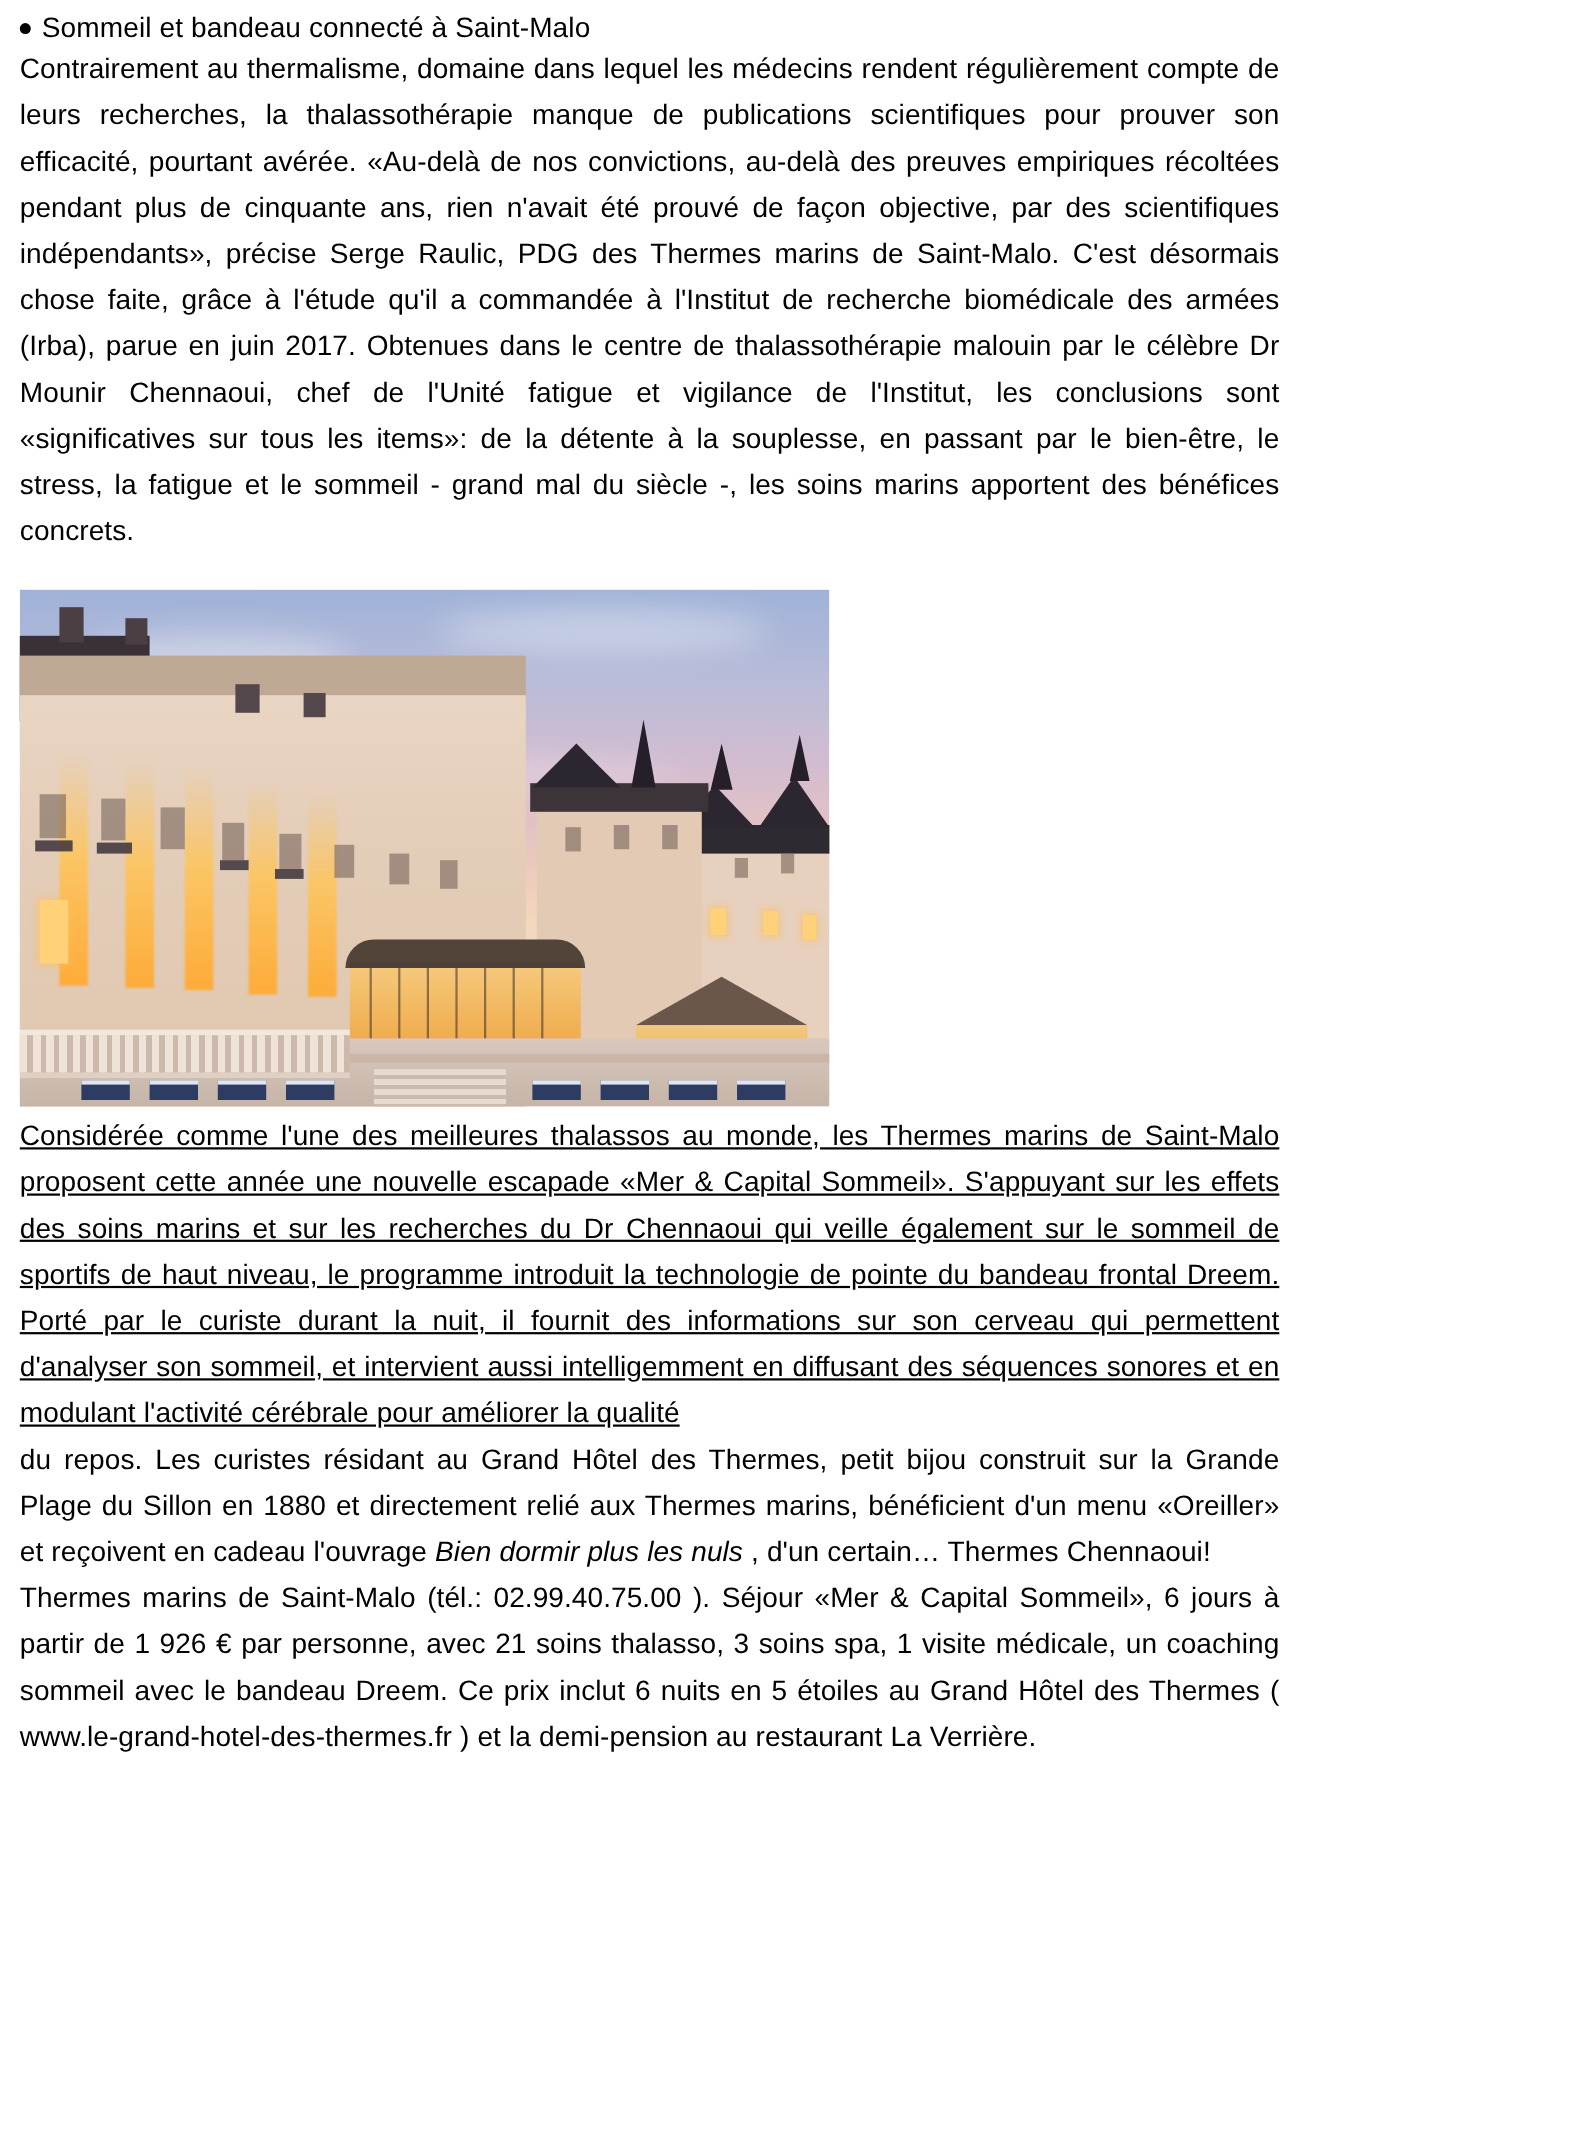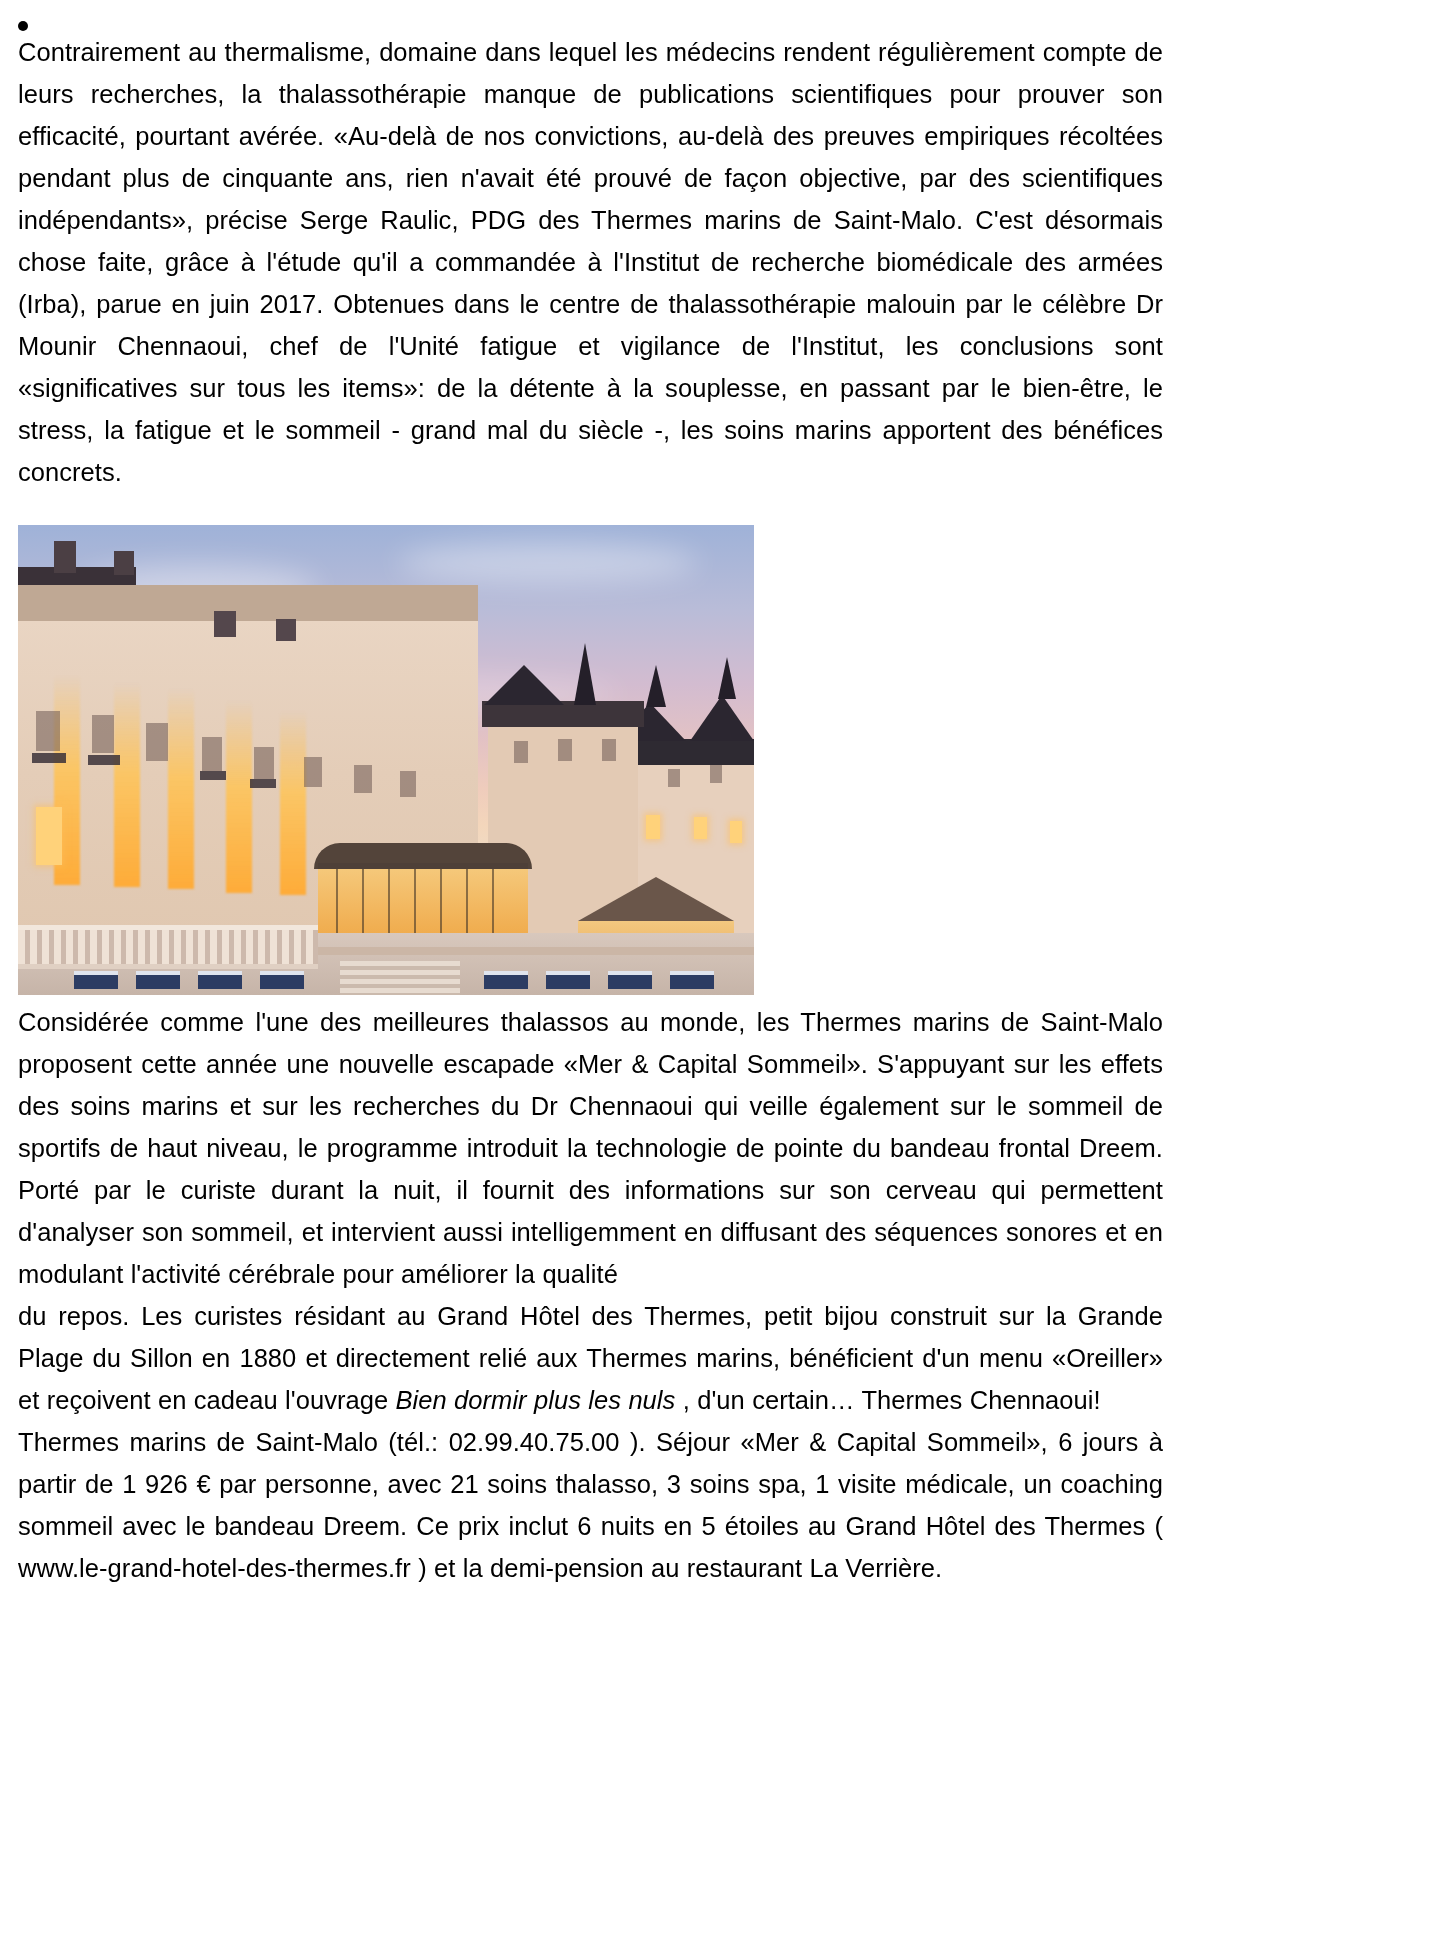--- a/index.html
+++ b/index.html
@@ -59,20 +59,21 @@
     margin: 0;
     letter-spacing: 0.05px;
     word-spacing: 0.2px;
     hyphens: none;
   }
   .para-intro {
     margin-top: 62px;
   }
   .para-after-image {
     margin-top: 0px;
+    text-decoration: underline;
   }
   .para-gap {
     margin-top: 24px;
   }
   .para-gap-lg {
     margin-top: 30px;
   }
   .last-line-left {
     text-align: left;
   }
@@ -280,20 +281,21 @@
   }
 </style>
 </head>
 <body>
 
 <div class="page">
   <div class="content">
 
     <div class="bullet-line">
       <span class="bullet-dot"></span>
+      <span class="bullet-text">Sommeil et bandeau connecté à Saint-Malo</span>
     </div>
 
     <p class="body para-intro">Contrairement au thermalisme, domaine dans lequel les médecins rendent régulièrement compte de leurs recherches, la thalassothérapie manque de publications scientifiques pour prouver son efficacité, pourtant avérée. «Au-delà de nos convictions, au-delà des preuves empiriques récoltées pendant plus de cinquante ans, rien n'avait été prouvé de façon objective, par des scientifiques indépendants», précise Serge Raulic, PDG des Thermes marins de Saint-Malo. C'est désormais chose faite, grâce à l'étude qu'il a commandée à l'Institut de recherche biomédicale des armées (Irba), parue en juin 2017. Obtenues dans le centre de thalassothérapie malouin par le célèbre Dr Mounir Chennaoui, chef de l'Unité fatigue et vigilance de l'Institut, les conclusions sont «significatives sur tous les items»: de la détente à la souplesse, en passant par le bien-être, le stress, la fatigue et le sommeil - grand mal du siècle -, les soins marins apportent des bénéfices concrets.</p>
 
     <div class="photo-wrap">
       <div class="photo">
 
         <div class="sky-cloud" style="left:60px;  top:40px;  width:240px; height:46px;"></div>
         <div class="sky-cloud" style="left:380px; top:18px;  width:300px; height:40px;"></div>
         <div class="sky-cloud" style="left:180px; top:150px; width:420px; height:38px; background:rgba(255,255,255,0.22);"></div>

